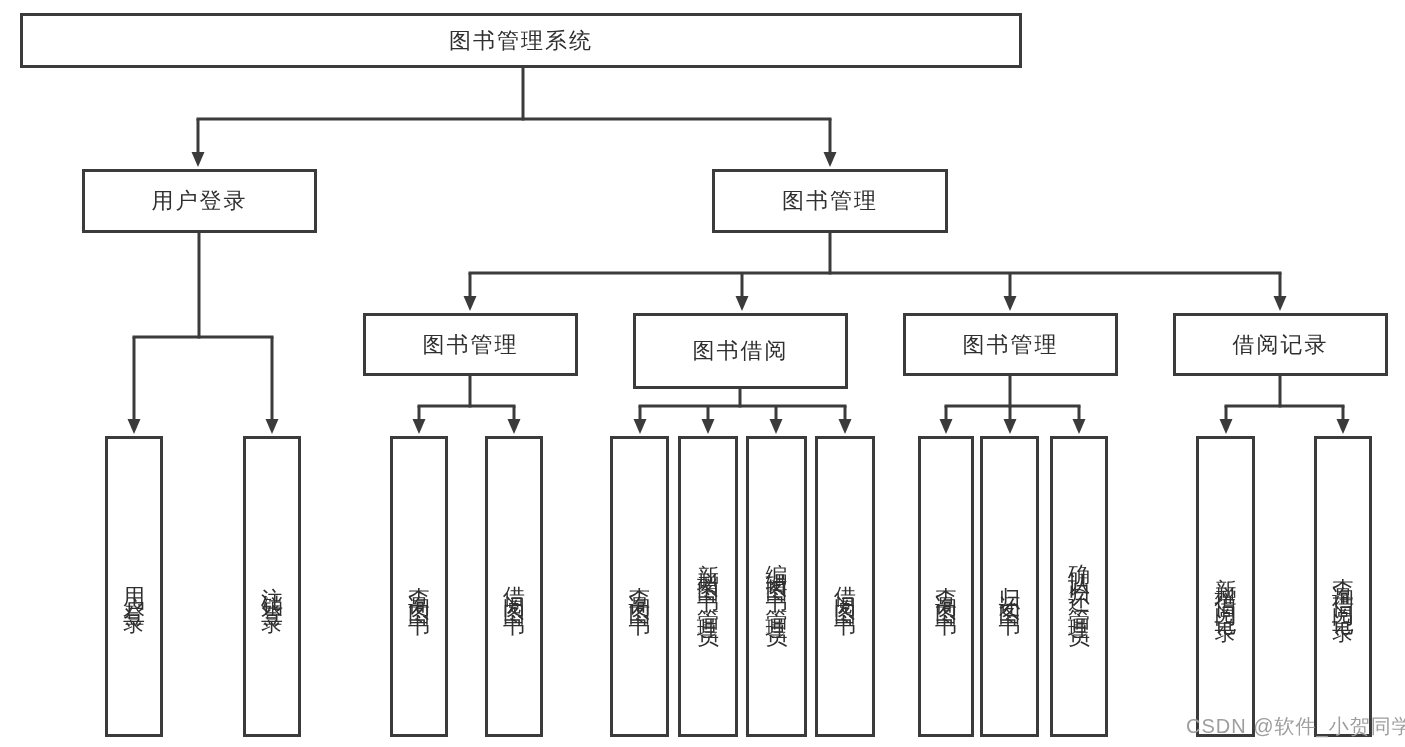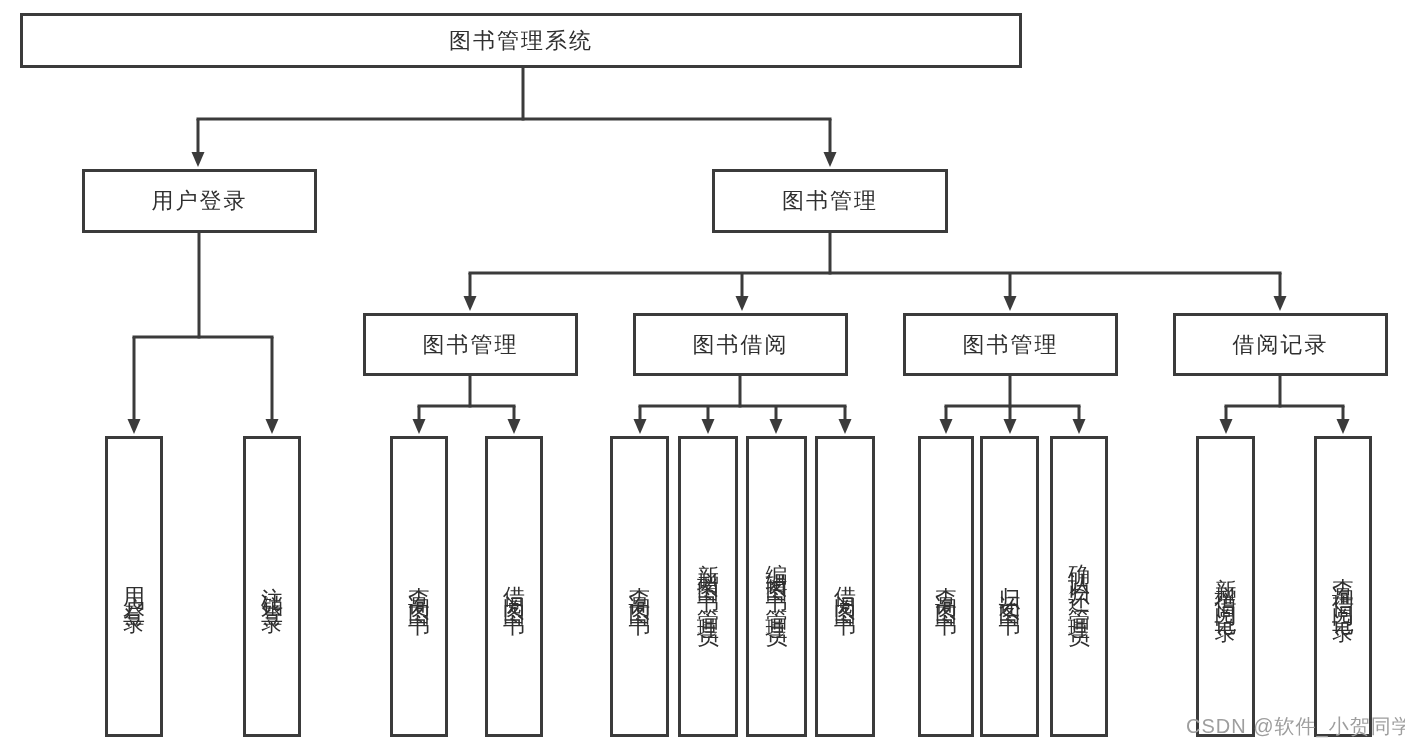--- a/index.html
+++ b/index.html
@@ -143,21 +143,21 @@
   <div class="box" style="left:82px; top:169px; width:235px; height:64px;">
     <span class="hlabel">用户登录</span>
   </div>
   <div class="box" style="left:712px; top:169px; width:236px; height:64px;">
     <span class="hlabel">图书管理</span>
   </div>
 
   <div class="box" style="left:363px; top:313px; width:215px; height:63px;">
     <span class="hlabel">图书管理</span>
   </div>
-  <div class="box" style="left:633px; top:313px; width:215px; height:63px;">
+  <div class="box" style="left:633px; top:313px; width:215px; height:76px;">
     <span class="hlabel">图书借阅</span>
   </div>
   <div class="box" style="left:903px; top:313px; width:215px; height:63px;">
     <span class="hlabel">图书管理</span>
   </div>
   <div class="box" style="left:1173px; top:313px; width:215px; height:63px;">
     <span class="hlabel">借阅记录</span>
   </div>
 
   <div class="box leaf" style="left:105px; width:58px;">

